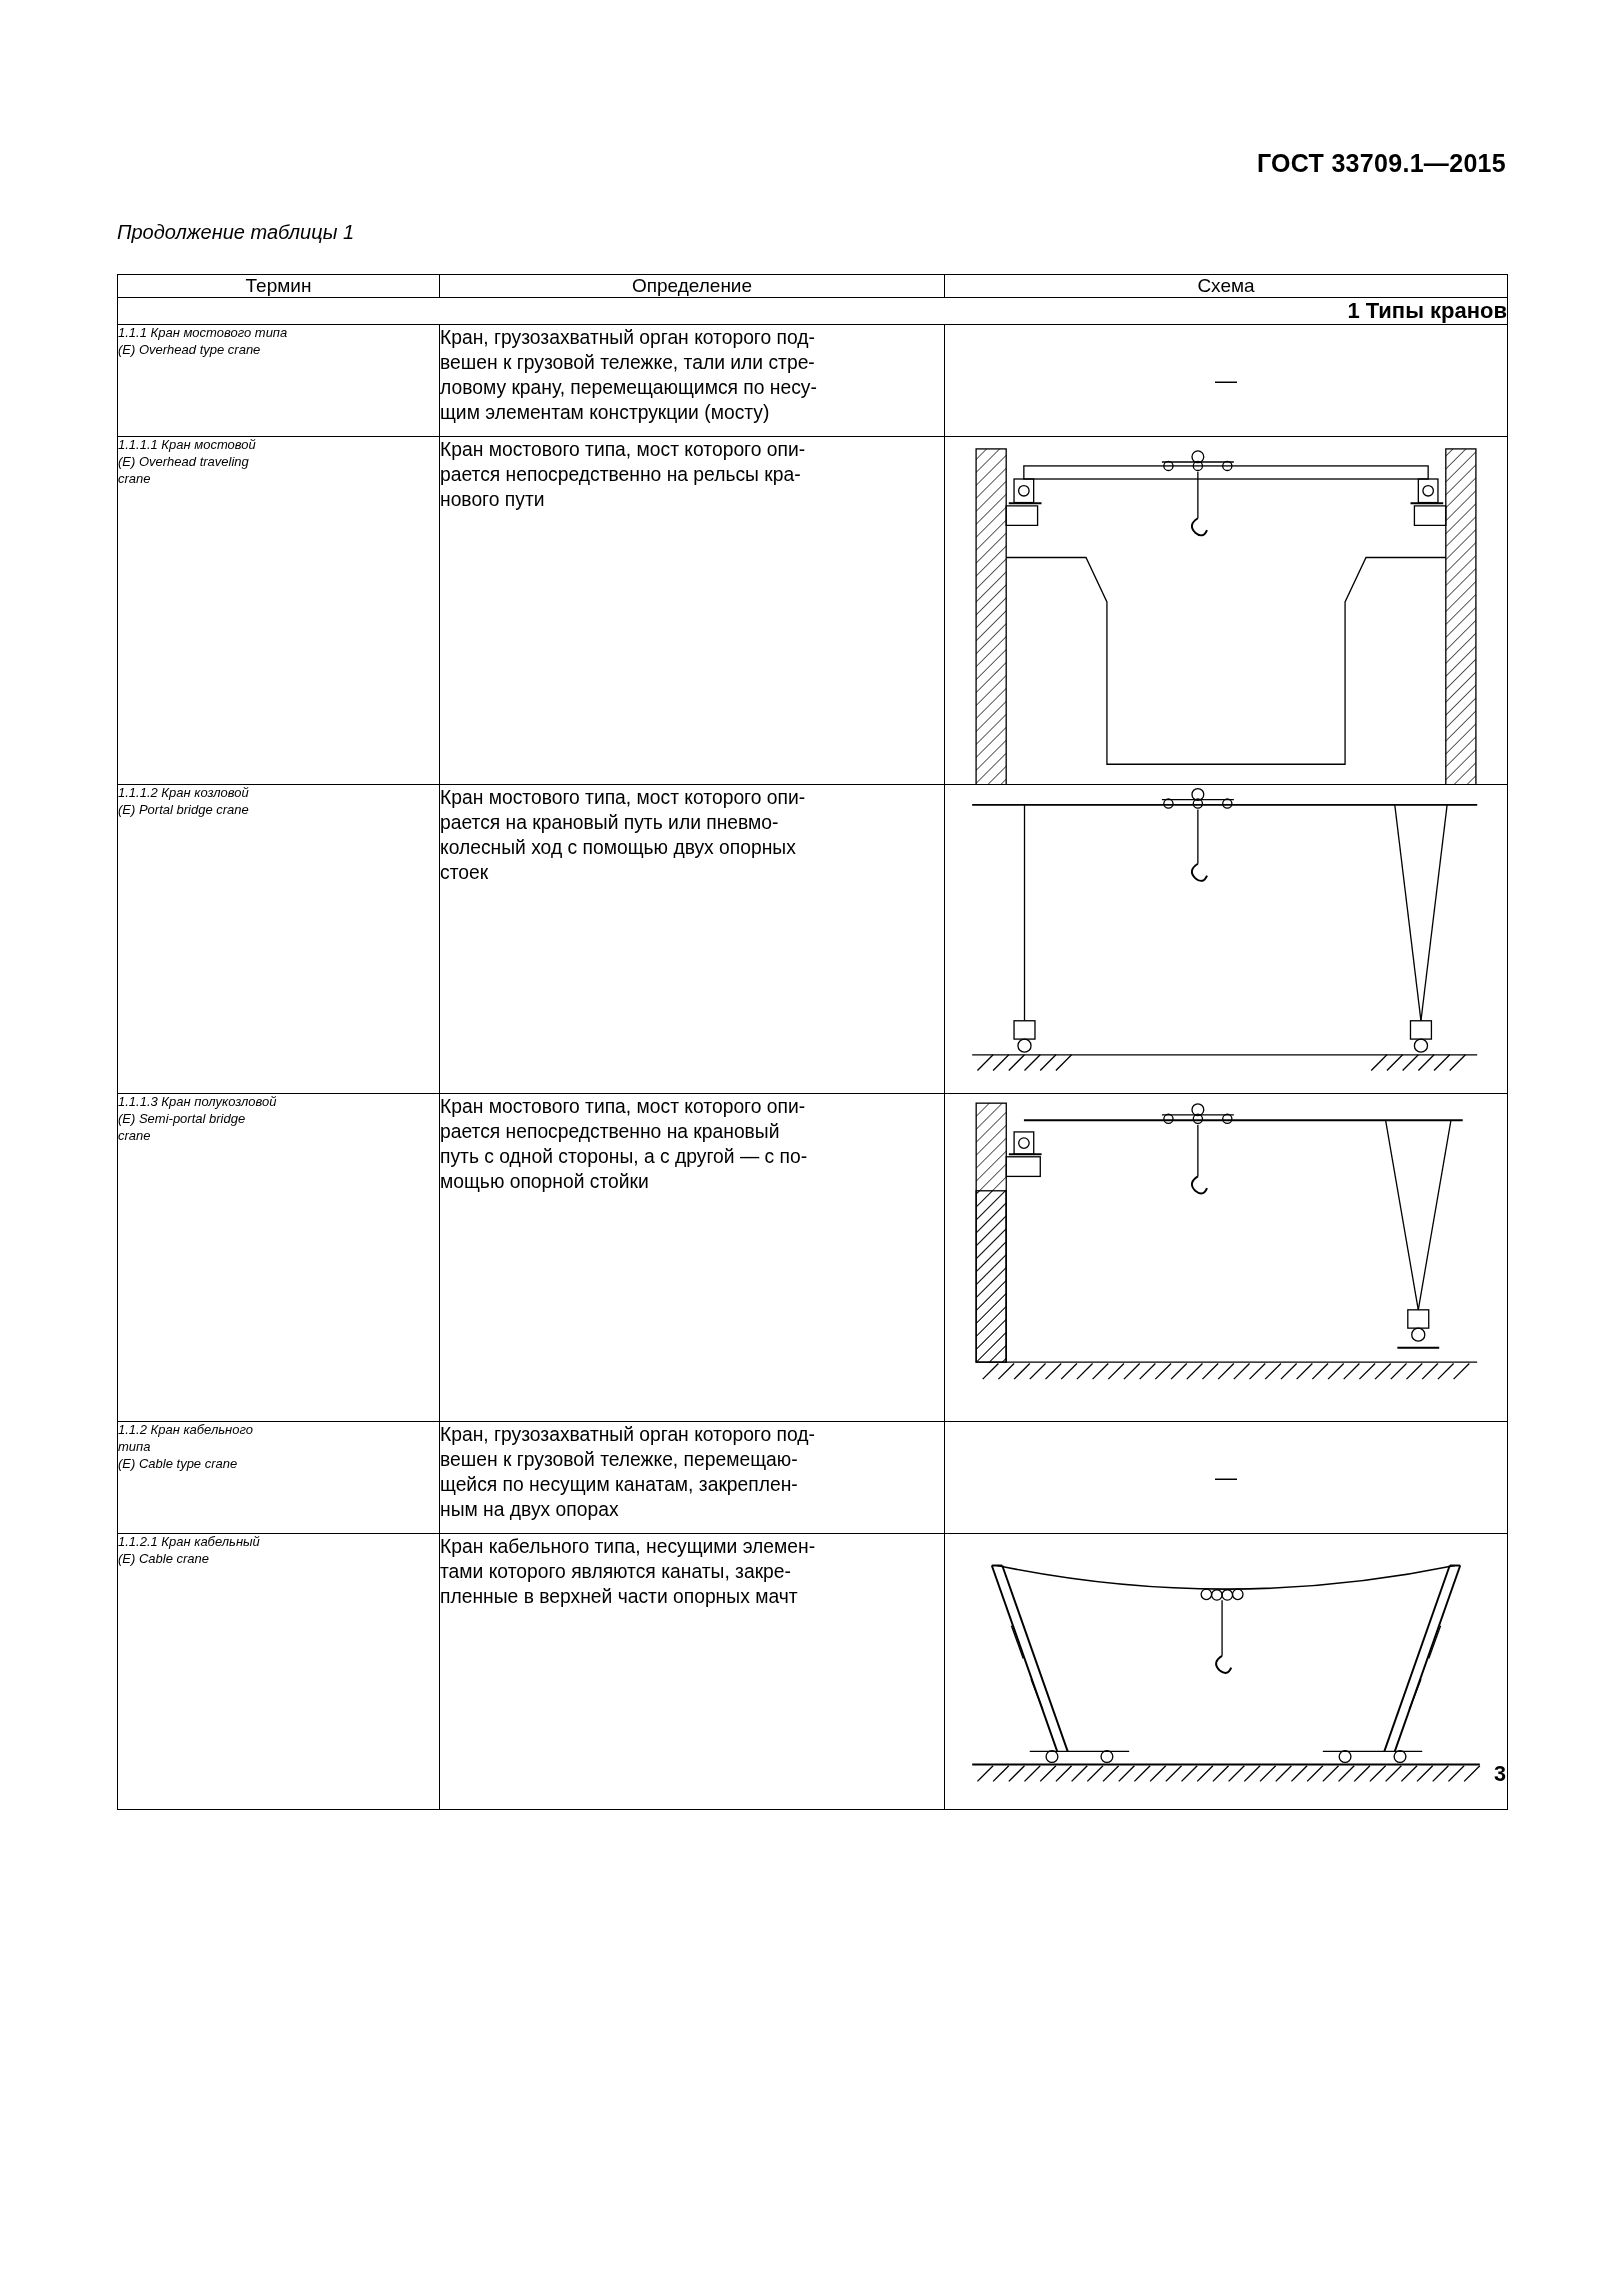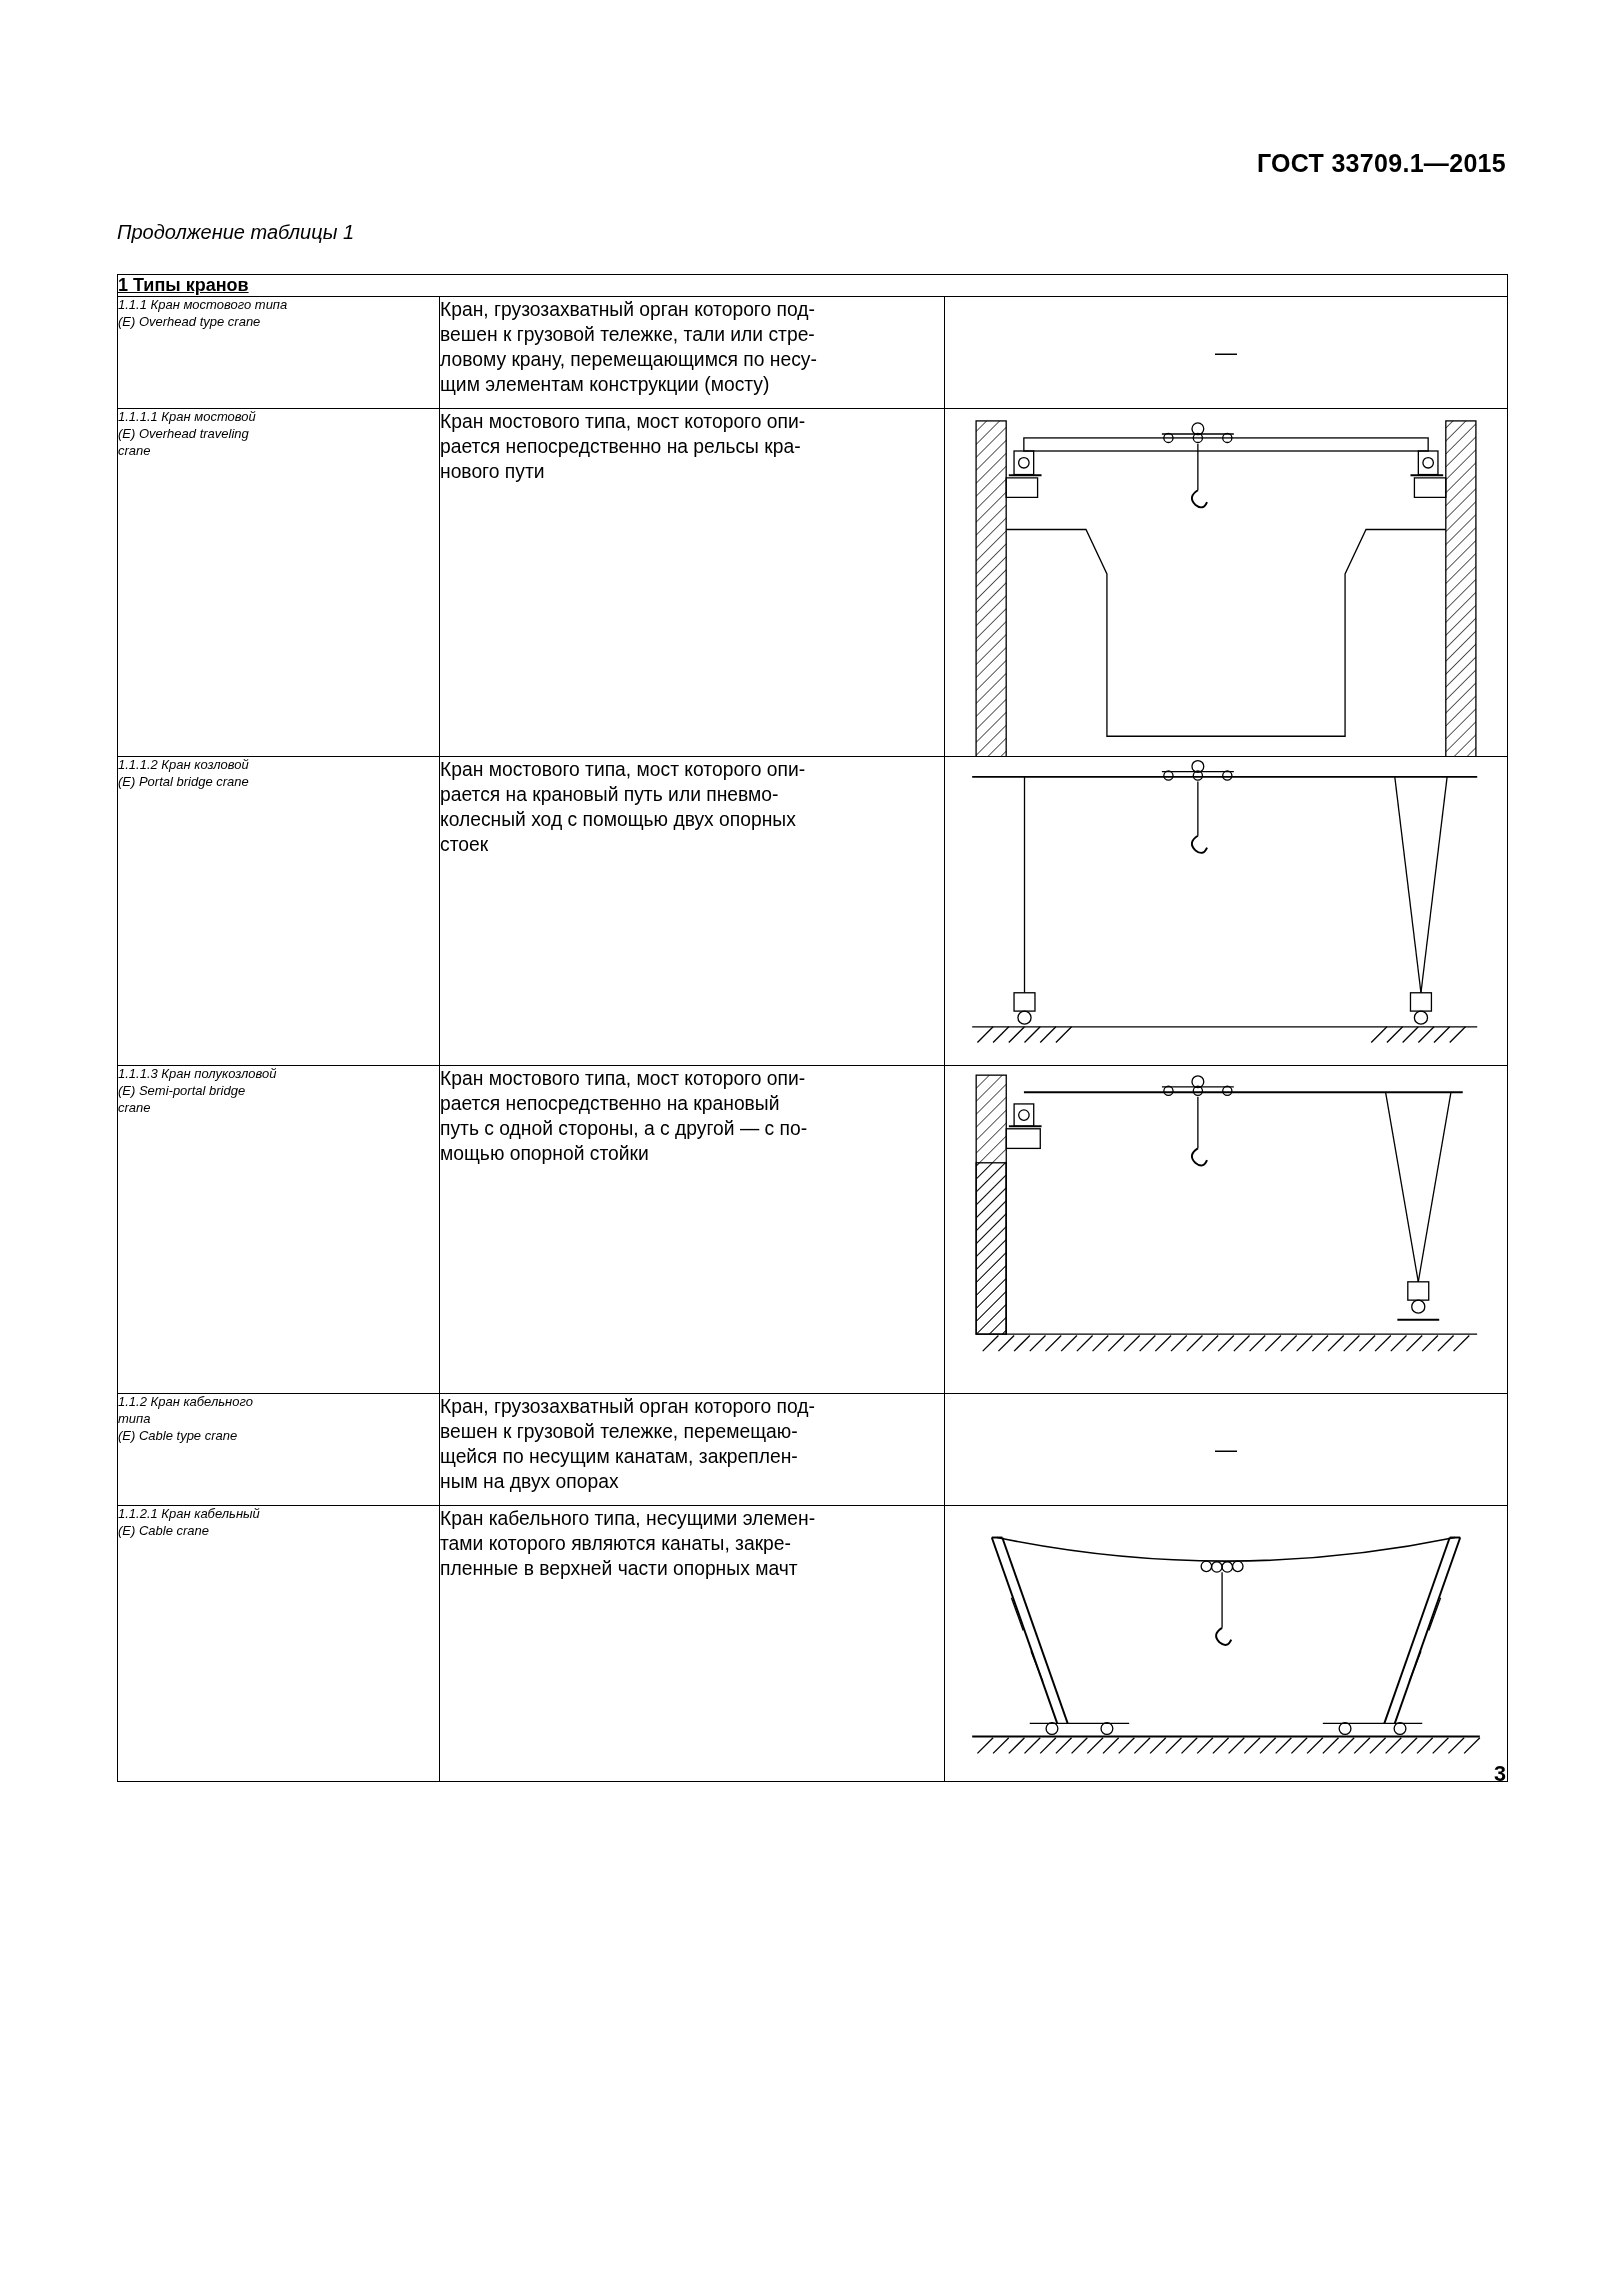--- a/index.html
+++ b/index.html
@@ -64,25 +64,24 @@
   .col-sch  { width: 563px; }
 
   .hdr-cell {
     text-align: center;
     font-size: 19px;
     font-weight: normal;
     padding: 9.2px 0 10.5px 0;
     vertical-align: middle;
   }
   .section-cell {
-    text-align: left;
+    text-align: right;
     font-weight: bold;
-    font-size: 18px;
+    font-size: 22px;
     padding: 9.2px 0 10.5px 0;
-    text-decoration: underline;
   }
   .term-cell {
     font-size: 13px;
     line-height: 1.30;
     padding: 11.8px 7.9px 11.8px 15.7px;
     font-style: italic;
   }
   .def-cell {
     font-size: 19.3px;
     line-height: 1.30;
@@ -120,20 +119,25 @@
 
   <div class="table-caption">Продолжение таблицы 1</div>
 
   <table class="main">
     <colgroup>
       <col class="col-term">
       <col class="col-def">
       <col class="col-sch">
     </colgroup>
     <tbody>
+      <tr>
+        <td class="hdr-cell">Термин</td>
+        <td class="hdr-cell">Определение</td>
+        <td class="hdr-cell">Схема</td>
+      </tr>
 
       <tr>
         <td class="section-cell" colspan="3">1 Типы кранов</td>
       </tr>
 
 
       <tr>
         <td class="term-cell" style="white-space:pre-line;">1.1.1 Кран мостового типа
 (E) Overhead type crane</td>
         <td class="def-cell" style="white-space:pre-line;">Кран, грузозахватный орган которого под-

